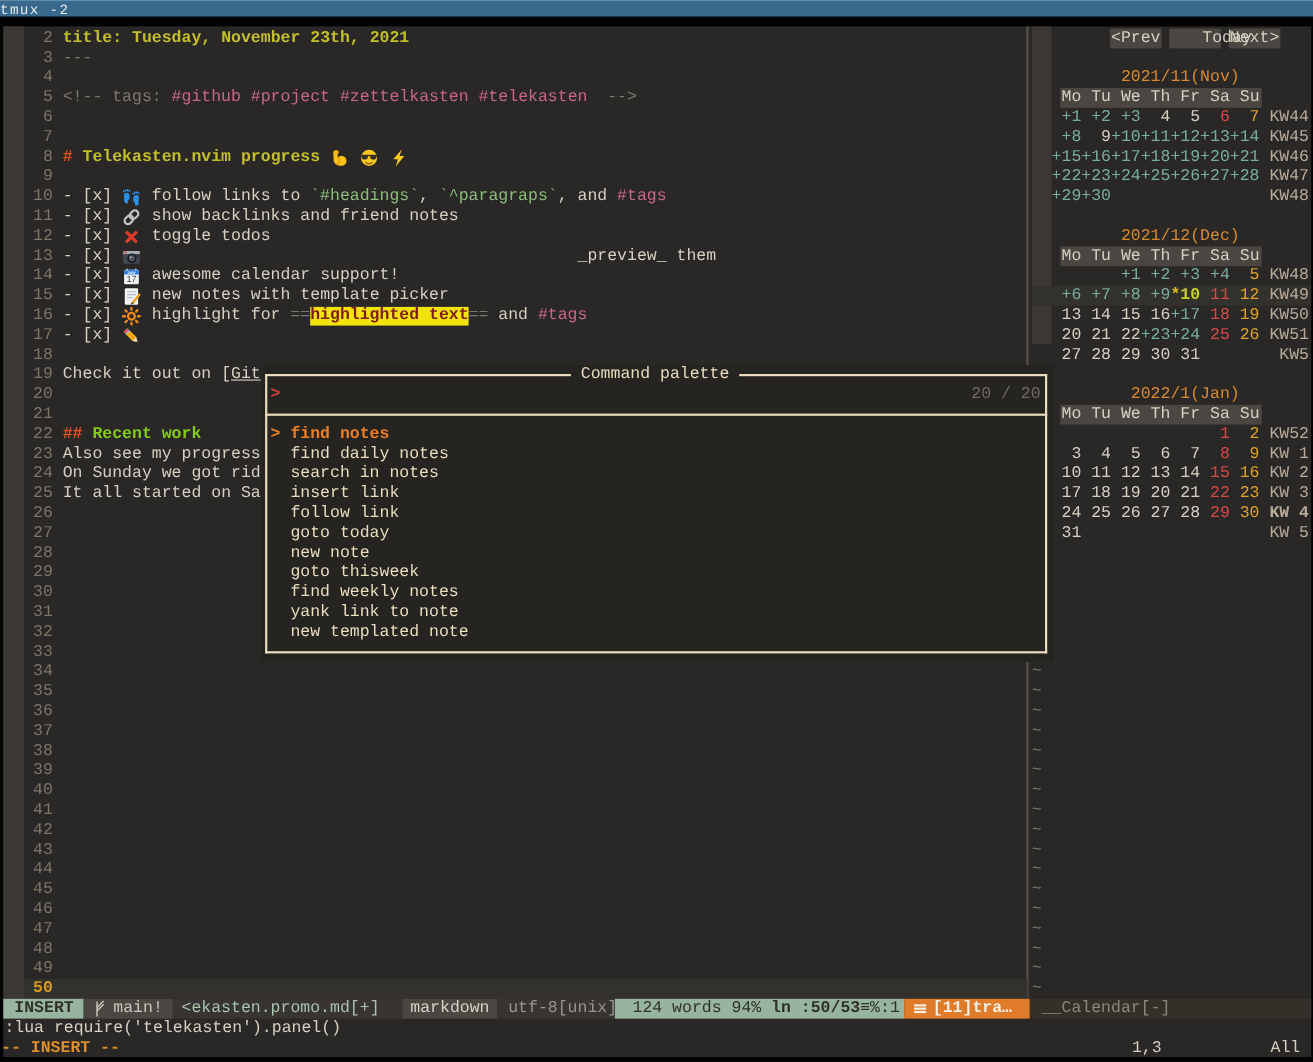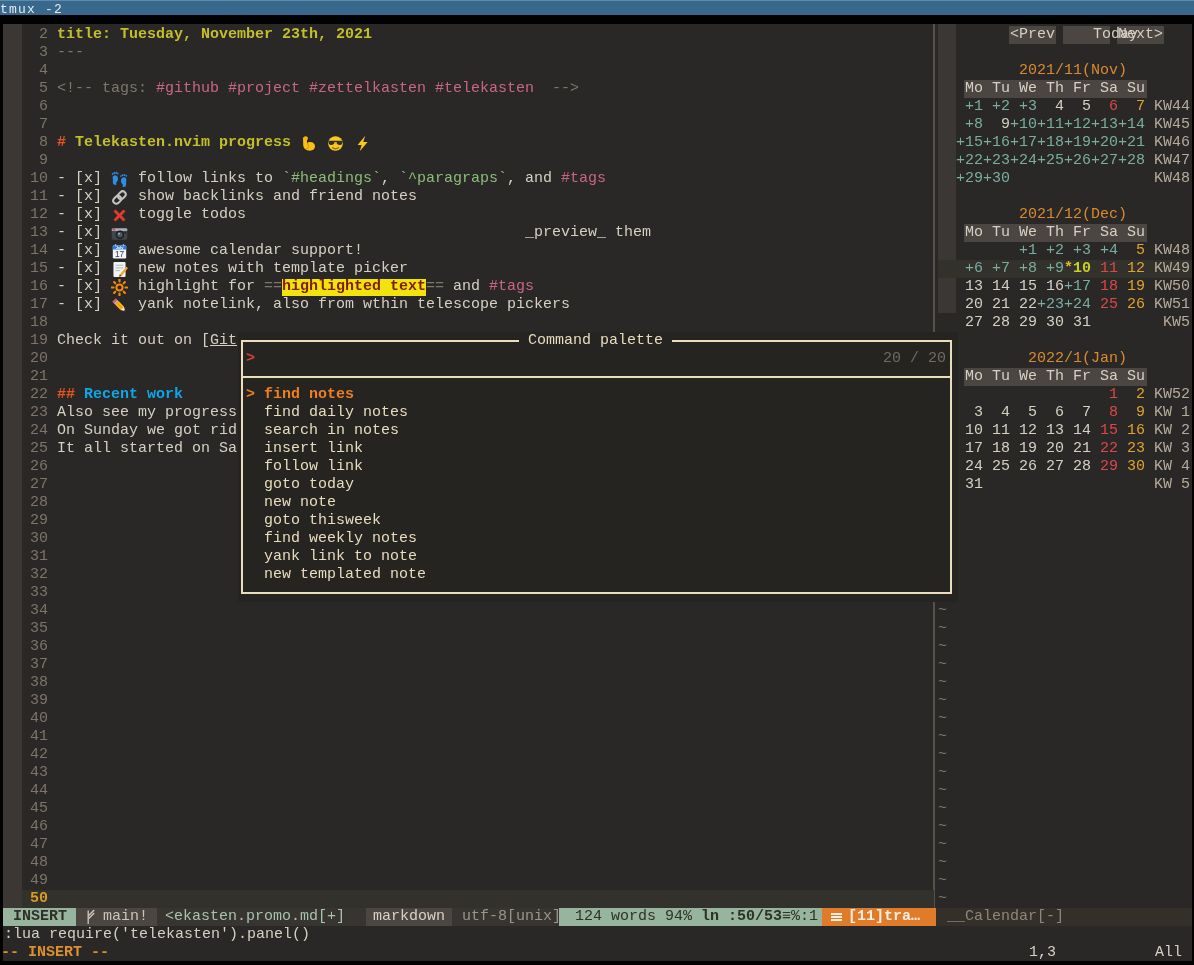--- a/index.html
+++ b/index.html
@@ -86,40 +86,39 @@
 <span class="t" style="left:138px;top:188px;color:#d5d0c2;">show backlinks and friend notes</span>
 <span class="t" style="left:57px;top:206px;color:#d5d0c2;">- [x]</span>
 <span class="t" style="left:138px;top:206px;color:#d5d0c2;">toggle todos</span>
 <span class="t" style="left:57px;top:224px;color:#d5d0c2;">- [x]</span>
 <span class="t" style="left:57px;top:242px;color:#d5d0c2;">- [x]</span>
 <span class="t" style="left:138px;top:242px;color:#d5d0c2;">awesome calendar support!</span>
 <span class="t" style="left:57px;top:260px;color:#d5d0c2;">- [x]</span>
 <span class="t" style="left:138px;top:260px;color:#d5d0c2;">new notes with template picker</span>
 <span class="t" style="left:57px;top:278px;color:#d5d0c2;">- [x]</span>
 <span class="t" style="left:57px;top:296px;color:#d5d0c2;">- [x]</span>
-<span class="t" style="left:138px;top:296px;color:#d5d0c2;">yank notelink, also from wthin telescope pickers</span>
 <span class="t" style="left:138px;top:170px;color:#d5d0c2;">follow links to </span>
 <span class="t" style="left:282px;top:170px;color:#8cbd7b;">`#headings`</span>
 <span class="t" style="left:381px;top:170px;color:#d5d0c2;">, </span>
 <span class="t" style="left:399px;top:170px;color:#8cbd7b;">`^paragraps`</span>
 <span class="t" style="left:507px;top:170px;color:#d5d0c2;">, and </span>
 <span class="t" style="left:561px;top:170px;color:#c96687;">#tags</span>
 <span class="t" style="left:525px;top:224px;color:#d5d0c2;">_preview_</span>
 <span class="t" style="left:606px;top:224px;color:#d5d0c2;"> them</span>
 <span class="t" style="left:138px;top:278px;color:#d5d0c2;">highlight for </span>
 <span class="t" style="left:264px;top:278px;color:#7d786e;">==</span>
 <div style="position:absolute;left:282px;top:279px;width:144px;height:17px;background:#f2e40a;"></div>
 <span class="t" style="left:282px;top:278px;color:#7e1d15;font-weight:bold;">highlighted text</span>
 <span class="t" style="left:426px;top:278px;color:#7d786e;">==</span>
 <span class="t" style="left:444px;top:278px;color:#d5d0c2;"> and </span>
 <span class="t" style="left:489px;top:278px;color:#c96687;">#tags</span>
 <span class="t" style="left:57px;top:332px;color:#d5d0c2;">Check it out on [</span>
 <span class="t" style="left:210px;top:332px;color:#d5d0c2;text-decoration:underline;">Git</span>
 <span class="t" style="left:57px;top:386px;color:#e8541e;font-weight:bold;">##</span>
-<span class="t" style="left:84px;top:386px;color:#0ea5e9;font-weight:bold;">Recent work</span>
+<span class="t" style="left:84px;top:386px;color:#84cc16;font-weight:bold;">Recent work</span>
 <span class="t" style="left:57px;top:404px;color:#d5d0c2;">Also see my progress</span>
 <span class="t" style="left:57px;top:422px;color:#d5d0c2;">On Sunday we got rid</span>
 <span class="t" style="left:57px;top:440px;color:#d5d0c2;">It all started on Sa</span>
 <div class="emo" style="left:300px;top:135px"><svg width="17" height="17" viewBox="0 0 16 16">
         <path d="M5 1.5 C3.7 1.5 2.9 2.4 2.9 3.7 L3 9.2 C3.1 12.5 5.7 14.8 9.2 14.8 C12.4 14.8 14.1 13 14.1 10.6 C14.1 8.2 12.2 6.5 9.7 6.5 C8.4 6.5 7.3 7 6.6 7.8 L6.5 3.7 C6.5 2.4 6.2 1.5 5 1.5 Z" fill="#fbbf15"></path>
         <path d="M6.6 7.8 C7.8 8.6 8.3 9.7 8.1 11 C7.9 12.3 6.9 13.1 5.6 13.1" fill="none" stroke="#e09c12" stroke-width="1"></path>
         <path d="M2.9 3.7 C2.9 2.4 3.7 1.5 5 1.5 L6 1.5 C6.9 1.5 7.4 2.2 7.4 3.1 L7.4 4.4 L2.9 4.6 Z" fill="#f9b20d"></path>
       </svg></div>
 <div class="emo" style="left:327px;top:135px"><svg width="17" height="17" viewBox="0 0 16 16">
         <circle cx="8" cy="8" r="6.9" fill="#fbc91c"></circle>
@@ -320,21 +319,21 @@
 <span class="t" style="left:1091px;top:440px;color:#d9484a;"> 22</span>
 <span class="t" style="left:1118px;top:440px;color:#dfa32b;"> 23</span>
 <span class="t" style="left:1154px;top:440px;color:#b7aa9a;">KW 3</span>
 <span class="t" style="left:956px;top:458px;color:#d5d0c2;"> 24</span>
 <span class="t" style="left:983px;top:458px;color:#d5d0c2;"> 25</span>
 <span class="t" style="left:1010px;top:458px;color:#d5d0c2;"> 26</span>
 <span class="t" style="left:1037px;top:458px;color:#d5d0c2;"> 27</span>
 <span class="t" style="left:1064px;top:458px;color:#d5d0c2;"> 28</span>
 <span class="t" style="left:1091px;top:458px;color:#d9484a;"> 29</span>
 <span class="t" style="left:1118px;top:458px;color:#dfa32b;"> 30</span>
-<span class="t" style="left:1154px;top:458px;color:#b7aa9a;">KW 4</span>
+<span class="t" style="left:1154px;top:458px;color:#b7aa9a;font-weight:bold;">KW 4</span>
 <span class="t" style="left:956px;top:476px;color:#d5d0c2;"> 31</span>
 <span class="t" style="left:1154px;top:476px;color:#b7aa9a;">KW 5</span>
 <span class="t" style="left:938px;top:602px;color:#7d786e;">~</span>
 <span class="t" style="left:938px;top:620px;color:#7d786e;">~</span>
 <span class="t" style="left:938px;top:638px;color:#7d786e;">~</span>
 <span class="t" style="left:938px;top:656px;color:#7d786e;">~</span>
 <span class="t" style="left:938px;top:674px;color:#7d786e;">~</span>
 <span class="t" style="left:938px;top:692px;color:#7d786e;">~</span>
 <span class="t" style="left:938px;top:710px;color:#7d786e;">~</span>
 <span class="t" style="left:938px;top:728px;color:#7d786e;">~</span>

